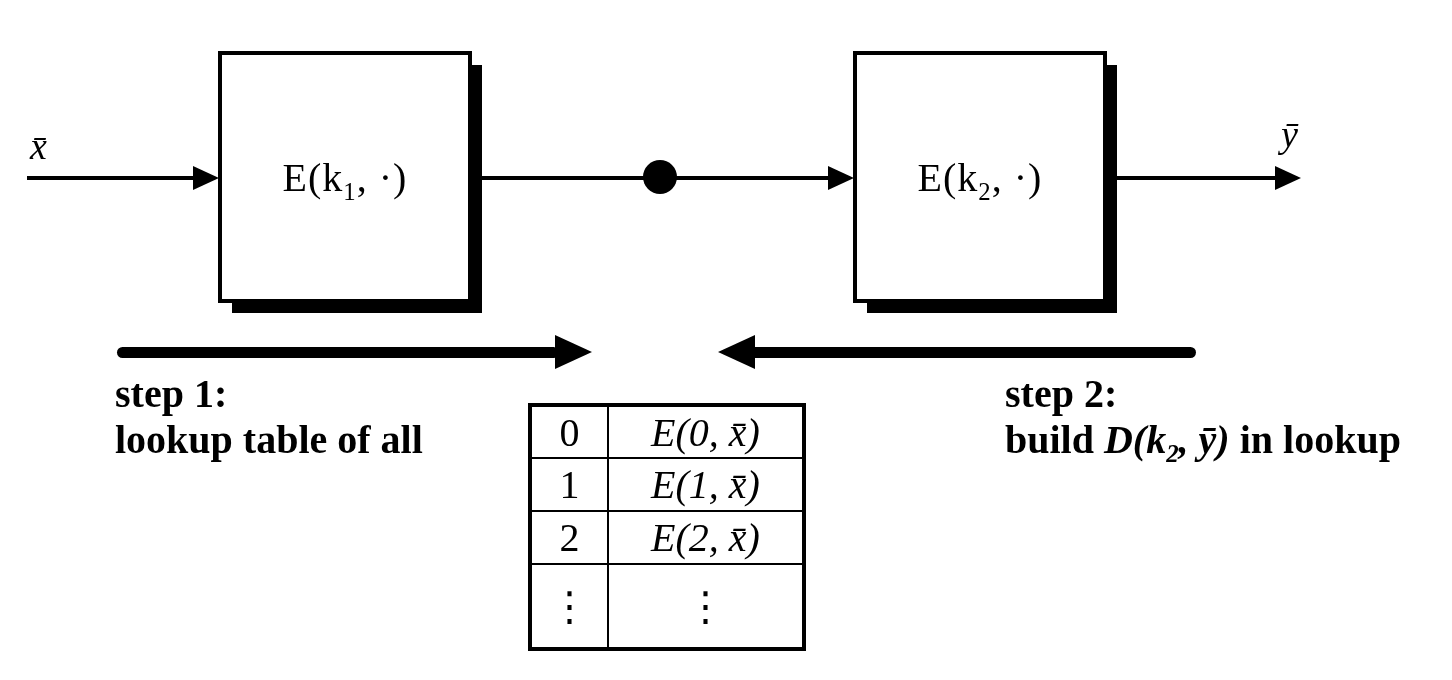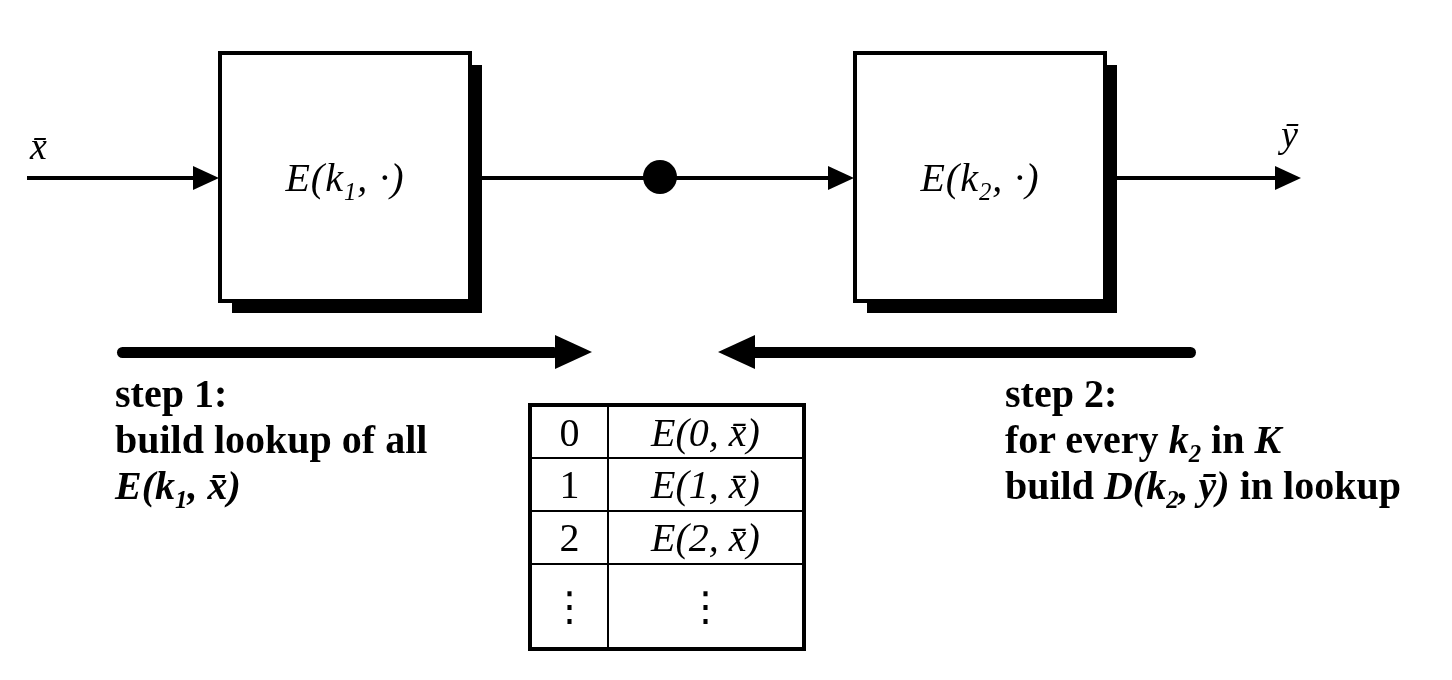--- a/index.html
+++ b/index.html
@@ -18,21 +18,21 @@
     border-top:12px solid transparent;border-bottom:12px solid transparent;
     border-left:26px solid #000;}
   
   .ebox{
     position:absolute;width:254px;height:252px;
     box-sizing:border-box;border:4px solid #000;background:#fff;
     box-shadow:12px 12px 0 -2px #000;
     display:flex;align-items:center;justify-content:center;
   }
   .math{font-style:italic;}
-  .boxlabel{font-size:40px;font-style:italic;letter-spacing:1px;}
+  .boxlabel{font-size:40px;letter-spacing:1px;}
   sub{font-size:0.62em;line-height:0;}
   .iolabel{position:absolute;font-size:38px;font-style:italic;}
   .dot{position:absolute;width:34px;height:34px;border-radius:50%;background:#000;}
   
   .thickbody{position:absolute;height:11px;background:#000;border-radius:6px;}
   .thickhead-r{position:absolute;width:0;height:0;
     border-top:17px solid transparent;border-bottom:17px solid transparent;
     border-left:37px solid #000;}
   .thickhead-l{position:absolute;width:0;height:0;
     border-top:17px solid transparent;border-bottom:17px solid transparent;
@@ -82,27 +82,25 @@
   <span class="iolabel" style="left:1281px;top:112px;">ȳ</span>
 
   <div class="thickbody" style="left:117px;top:347px;width:442px;"></div>
   <div class="thickhead-r" style="left:555px;top:335px;"></div>
 
   <div class="thickhead-l" style="left:718px;top:335px;"></div>
   <div class="thickbody" style="left:750px;top:347px;width:446px;"></div>
 
   <div class="steptext" style="left:115px;top:371px;">
     <div>step 1:</div>
-    <div>build lookup of all</div>
-    <div><span class="math"><span>E(k</span><sub>1</sub><span>, x̄)</span></span></div>
+    <div>lookup table of all</div>
   </div>
 
   <div class="steptext" style="left:1005px;top:371px;">
     <div>step 2:</div>
-    <div><span>for every </span><span class="math"><span>k</span><sub>2</sub></span><span> in </span><span class="math">K</span></div>
     <div><span>build </span><span class="math"><span>D(k</span><sub>2</sub><span>, ȳ)</span></span><span> in lookup</span></div>
   </div>
 
   <table class="lookup" style="left:528px;top:403px;">
     <tbody>
       <tr class="r">
         <td class="kcol">0</td>
         <td class="vcol val">E(0, x̄)</td>
       </tr>
       <tr class="r">

